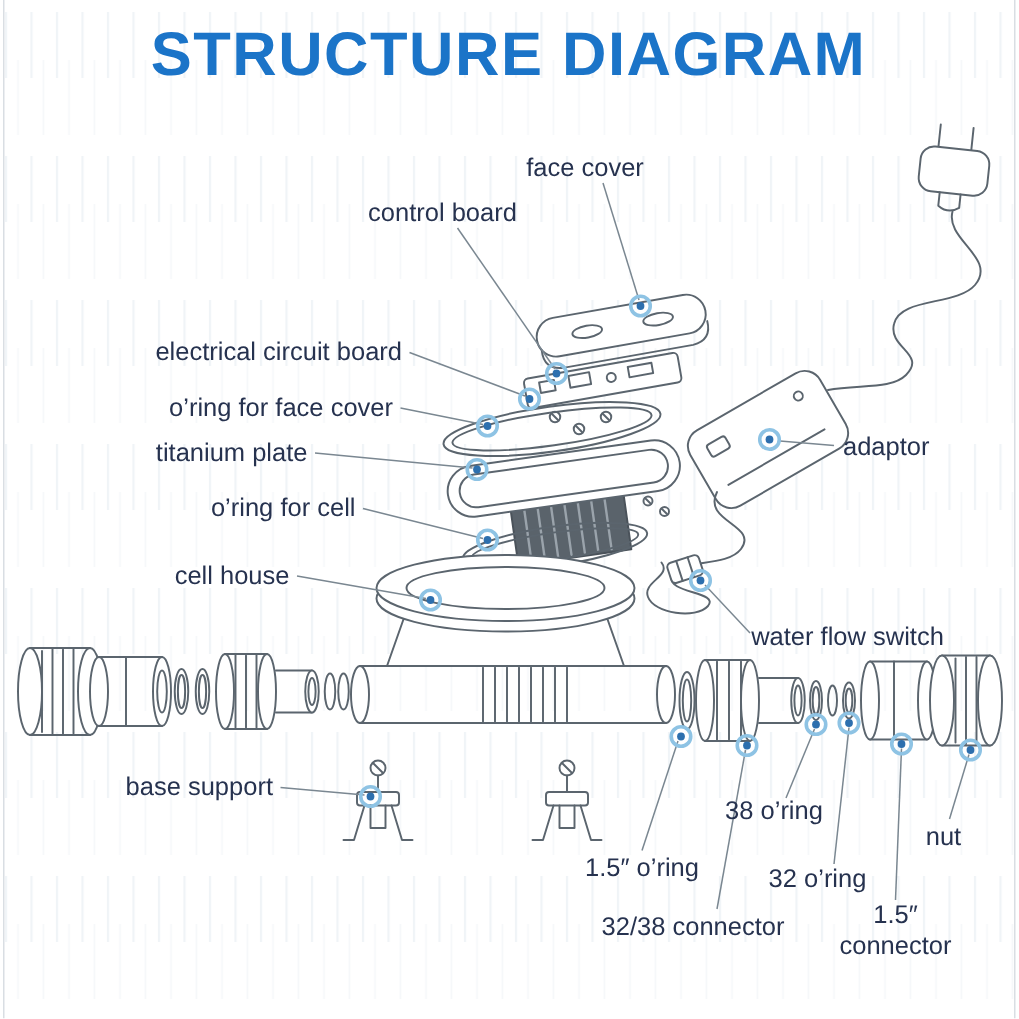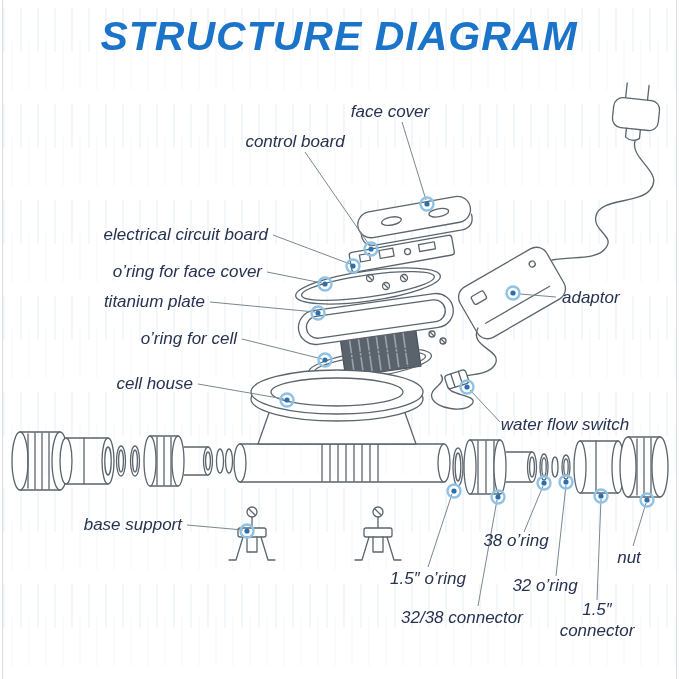--- a/index.html
+++ b/index.html
@@ -1,17 +1,17 @@
 <!DOCTYPE html>
 <html><head>
 <meta charset="utf-8">
 <style>
   html,body{margin:0;padding:0;background:#ffffff;}
   body{width:679px;height:679px;overflow:hidden;font-family:"Liberation Sans",sans-serif;}
-  #stage{position:relative;width:679px;height:679px;font-style:italic;}
+  #stage{position:relative;width:679px;height:679px;}
   svg{display:block;}
   .title-text{font-family:"Liberation Sans",sans-serif;font-weight:800;font-size:41px;letter-spacing:1px;}
   .lbl{font-family:"Liberation Sans",sans-serif;font-size:17px;fill:#26324f;font-weight:500;}
   .art{stroke:#5b656e;stroke-width:1.3;fill:none;stroke-linecap:round;stroke-linejoin:round;}
   .leader{stroke:#7a8791;stroke-width:1;fill:none;}
   .mk-ring{fill:none;stroke:#8ec3e4;stroke-width:2.4;}
   .mk-dot{fill:#2d6fae;stroke:none;}
 </style>
 </head>
 <body>

